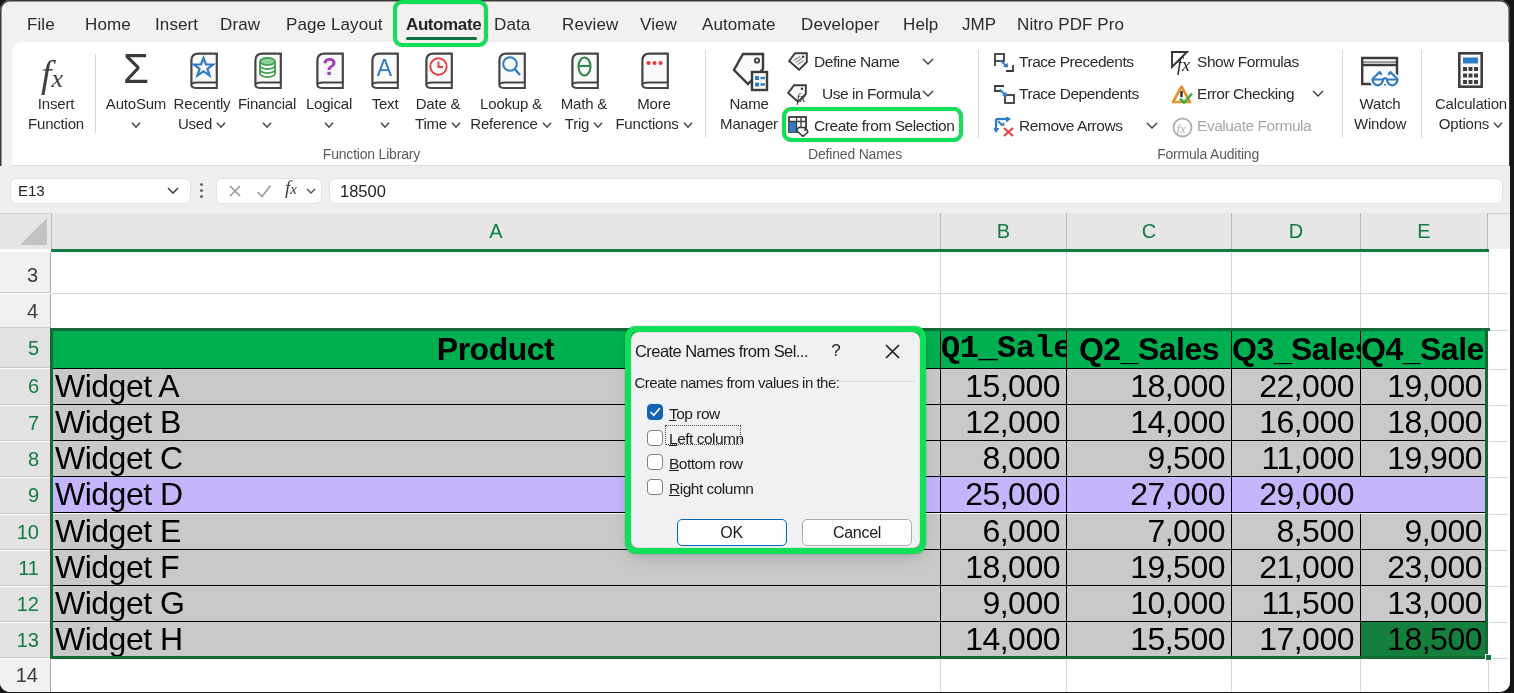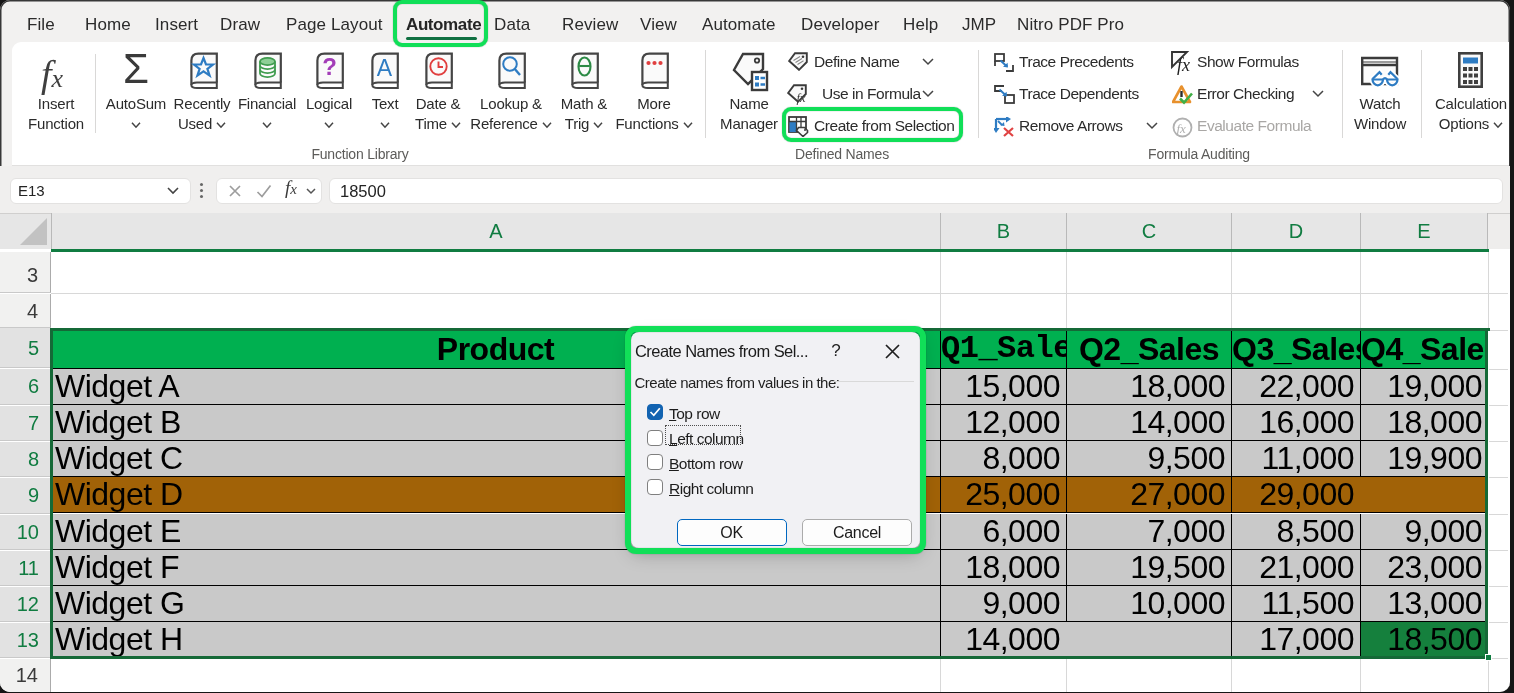--- a/index.html
+++ b/index.html
@@ -12,21 +12,21 @@
   
   .mitem { position:absolute; top:4px; height:42px; line-height:42px; font-size:17px;
            color:#2b2b2b; letter-spacing:0.1px; white-space:nowrap; }
   
   #ribbon { position:absolute; left:12px; top:42px; width:1497px; height:124px;
             background:#ffffff; border-radius:9px 0 0 0; border-bottom:1px solid #e1e0df; }
   .rsep { position:absolute; width:1px; background:#d9d8d7; }
   .blab { position:absolute; font-size:15px; color:#2b2b2b; white-space:nowrap;
           text-align:center; letter-spacing:-0.2px; }
   .glab { position:absolute; top:104px; font-size:14px; color:#5c5b59; white-space:nowrap;
-          text-align:center; letter-spacing:-0.2px; }
+          text-align:right; letter-spacing:-0.2px; }
   .row3 { position:absolute; font-size:15.5px; color:#2b2b2b; white-space:nowrap;
           letter-spacing:-0.45px; }
   
   #fbar { position:absolute; left:0; top:166px; width:1510px; height:47px; background:#f0efee; }
   .fbox { position:absolute; top:12px; height:26px; background:#fff; border:1px solid #e3e2e1;
           border-radius:6px; }
   
   #grid { position:absolute; left:0; top:213px; width:1510px; height:479px; background:#fff; }
   .colhead { position:absolute; top:0; height:36px; line-height:36px; text-align:center;
              font-size:20px; color:#107c41; background:#e6e6e6; border-left:1px solid #b9b9b9; }
@@ -409,21 +409,21 @@
       <div class="cell num" style="left:1180px; width:129px; height:100%; line-height:35.2px; padding-right:6px; border-left:1px solid #000;">16,000</div>
       <div class="cell num" style="left:1309px; width:128px; height:100%; line-height:35.2px; padding-right:6px; border-left:1px solid #000;">18,000</div>
     </div>
     <div class="abs" style="left:51px; top:228px; width:1437px; height:36.3px; background:#c9c9c9; border-bottom:1px solid #000;">
       <div class="cell" style="left:4px; width:880px; height:100%; line-height:35.3px;">Widget C</div>
       <div class="cell num" style="left:889px; width:126px; height:100%; line-height:35.3px; padding-right:6px; border-left:1px solid #000;">8,000</div>
       <div class="cell num" style="left:1015px; width:165px; height:100%; line-height:35.3px; padding-right:6px; border-left:1px solid #000;">9,500</div>
       <div class="cell num" style="left:1180px; width:129px; height:100%; line-height:35.3px; padding-right:6px; border-left:1px solid #000;">11,000</div>
       <div class="cell num" style="left:1309px; width:128px; height:100%; line-height:35.3px; padding-right:6px; border-left:1px solid #000;">19,900</div>
     </div>
-    <div class="abs" style="left:51px; top:264.3px; width:1437px; height:36.2px; background:#a16207; border-bottom:1px solid #000;">
+    <div class="abs" style="left:51px; top:264.3px; width:1437px; height:36.2px; background:#c4b5fd; border-bottom:1px solid #000;">
       <div class="cell" style="left:4px; width:880px; height:100%; line-height:35.2px;">Widget D</div>
       <div class="cell num" style="left:889px; width:126px; height:100%; line-height:35.2px; padding-right:6px; border-left:1px solid #000;">25,000</div>
       <div class="cell num" style="left:1015px; width:165px; height:100%; line-height:35.2px; padding-right:6px; border-left:1px solid #000;">27,000</div>
       <div class="cell num" style="left:1180px; width:129px; height:100%; line-height:35.2px; padding-right:6px; border-left:1px solid #000;">29,000</div>
     </div>
     <div class="abs" style="left:51px; top:300.5px; width:1437px; height:36.3px; background:#c9c9c9; border-bottom:1px solid #000;">
       <div class="cell" style="left:4px; width:880px; height:100%; line-height:35.3px;">Widget E</div>
       <div class="cell num" style="left:889px; width:126px; height:100%; line-height:35.3px; padding-right:6px; border-left:1px solid #000;">6,000</div>
       <div class="cell num" style="left:1015px; width:165px; height:100%; line-height:35.3px; padding-right:6px; border-left:1px solid #000;">7,000</div>
       <div class="cell num" style="left:1180px; width:129px; height:100%; line-height:35.3px; padding-right:6px; border-left:1px solid #000;">8,500</div>
@@ -439,20 +439,21 @@
     <div class="abs" style="left:51px; top:373px; width:1437px; height:36.3px; background:#c9c9c9; border-bottom:1px solid #000;">
       <div class="cell" style="left:4px; width:880px; height:100%; line-height:35.3px;">Widget G</div>
       <div class="cell num" style="left:889px; width:126px; height:100%; line-height:35.3px; padding-right:6px; border-left:1px solid #000;">9,000</div>
       <div class="cell num" style="left:1015px; width:165px; height:100%; line-height:35.3px; padding-right:6px; border-left:1px solid #000;">10,000</div>
       <div class="cell num" style="left:1180px; width:129px; height:100%; line-height:35.3px; padding-right:6px; border-left:1px solid #000;">11,500</div>
       <div class="cell num" style="left:1309px; width:128px; height:100%; line-height:35.3px; padding-right:6px; border-left:1px solid #000;">13,000</div>
     </div>
     <div class="abs" style="left:51px; top:409.3px; width:1437px; height:35.7px; background:#c9c9c9;">
       <div class="cell" style="left:4px; width:880px; height:100%; line-height:35.7px;">Widget H</div>
       <div class="cell num" style="left:889px; width:126px; height:100%; line-height:35.7px; padding-right:6px; border-left:1px solid #000;">14,000</div>
+      <div class="cell num" style="left:1015px; width:165px; height:100%; line-height:35.7px; padding-right:6px; border-left:1px solid #000;">15,500</div>
       <div class="cell num" style="left:1180px; width:129px; height:100%; line-height:35.7px; padding-right:6px; border-left:1px solid #000;">17,000</div>
       <div class="cell num" style="left:1309px; width:128px; height:100%; line-height:35.7px; padding-right:6px; background:#15803d; border-left:1px solid #000;">18,500</div>
     </div>
 
     <div class="abs" style="left:50px; top:115px; width:1440px; height:3px; background:#156937;"></div>
     <div class="abs" style="left:49.5px; top:115px; width:3px; height:330px; background:#156937;"></div>
     <div class="abs" style="left:1485px; top:115px; width:3px; height:330px; background:#156937;"></div>
     <div class="abs" style="left:50px; top:442.5px; width:1440px; height:3px; background:#156937;"></div>
     <div class="abs" style="left:1484.5px; top:440.5px; width:7px; height:7px; background:#107c41; border:1px solid #fff;"></div>
   </div>

